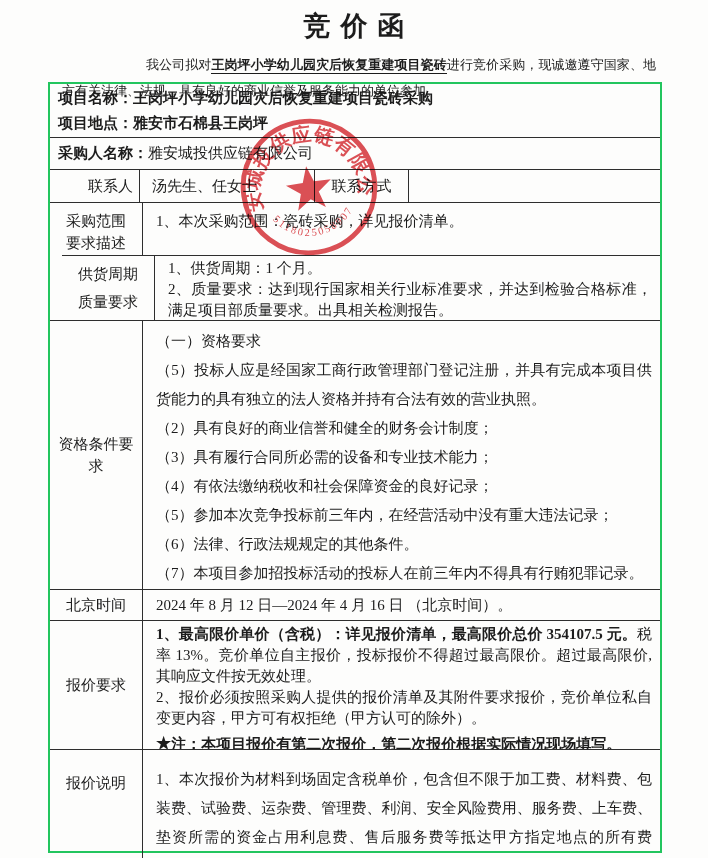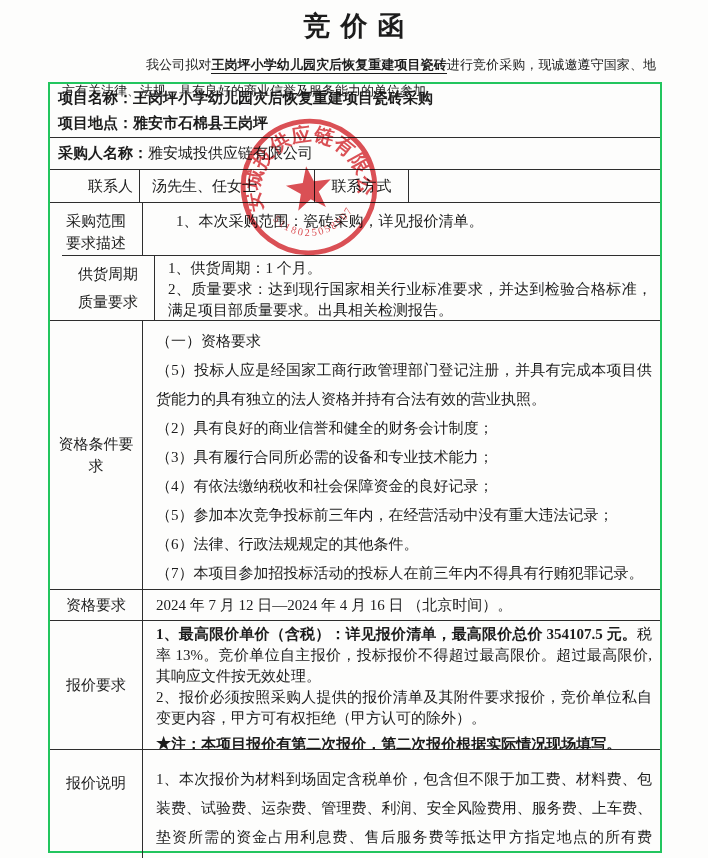--- a/index.html
+++ b/index.html
@@ -66,21 +66,21 @@
   .r2 { height: 32px; align-items: center; padding: 0 8px; }
   .r3 { height: 33px; }
   .r3 .c-lbl { width: 90px; flex: 0 0 90px; border-right: 1.5px solid #2e2e2e;
                display:flex; align-items:center; justify-content:center;padding-left:32px; }
   .r3 .c-names { width: 175px; flex: 0 0 175px; border-right: 1.5px solid #2e2e2e;
                display:flex; align-items:center; padding-left: 12px; }
   .r3 .c-mlbl { width: 94px; flex: 0 0 94px; border-right: 1.5px solid #2e2e2e;
                display:flex; align-items:center; justify-content:center; }
   .r3 .c-nums { flex: 1 1 auto; display:flex; align-items:center; padding-left: 10px;
                font-family: "Liberation Serif", "DejaVu Serif", serif; }
-  .r4 { height: 53px; gap: 20px; }
+  .r4 { height: 53px; }
   .r4 .val { padding-top: 9px; }
   .r5 { height: 65px; margin-left: 12px; }
   .r5 .val { padding-top: 2px; line-height: 21px; text-align: justify; }
   .r6 { height: 269px; }
   .r6 .val { padding-top: 6px; line-height: 29px; text-align: justify; }
   .r7 { height: 31px; }
   .r7 .val { display: flex; align-items: center; }
   .r8 { height: 129px; }
   .r8 .val { padding-top: 3px; line-height: 21px; text-align: justify; }
   .r8 .note { margin-top: 4px; font-weight: bold; }
@@ -157,22 +157,22 @@
       <div>（2）具有良好的商业信誉和健全的财务会计制度；</div>
       <div>（3）具有履行合同所必需的设备和专业技术能力；</div>
       <div>（4）有依法缴纳税收和社会保障资金的良好记录；</div>
       <div>（5）参加本次竞争投标前三年内，在经营活动中没有重大违法记录；</div>
       <div>（6）法律、行政法规规定的其他条件。</div>
       <div>（7）本项目参加招投标活动的投标人在前三年内不得具有行贿犯罪记录。</div>
     </div>
   </div>
 
   <div class="row r7">
-    <div class="lbl">资格要求</div>
-    <div class="val">2024 年 7 月 12 日—2024 年 4 月 16 日 （北京时间）。</div>
+    <div class="lbl">北京时间</div>
+    <div class="val">2024 年 8 月 12 日—2024 年 4 月 16 日 （北京时间）。</div>
   </div>
 
   <div class="row r8">
     <div class="lbl">报价要求</div>
     <div class="val">
       <div><span class="b">1、最高限价单价（含税）：详见报价清单，最高限价总价 354107.5 元。</span><span>税率 13%。竞价单位自主报价，投标报价不得超过最高限价。超过最高限价,其响应文件按无效处理。</span></div>
       <div>2、报价必须按照采购人提供的报价清单及其附件要求报价，竞价单位私自变更内容，甲方可有权拒绝（甲方认可的除外）。</div>
       <div class="note"><span class="star">★</span><span>注：本项目报价有第二次报价，第二次报价根据实际情况现场填写。</span></div>
     </div>
   </div>

